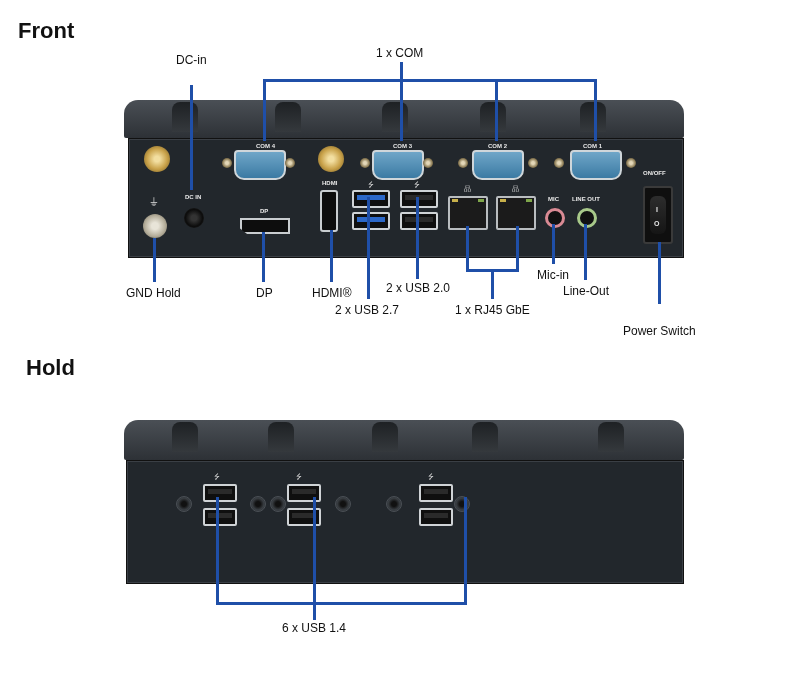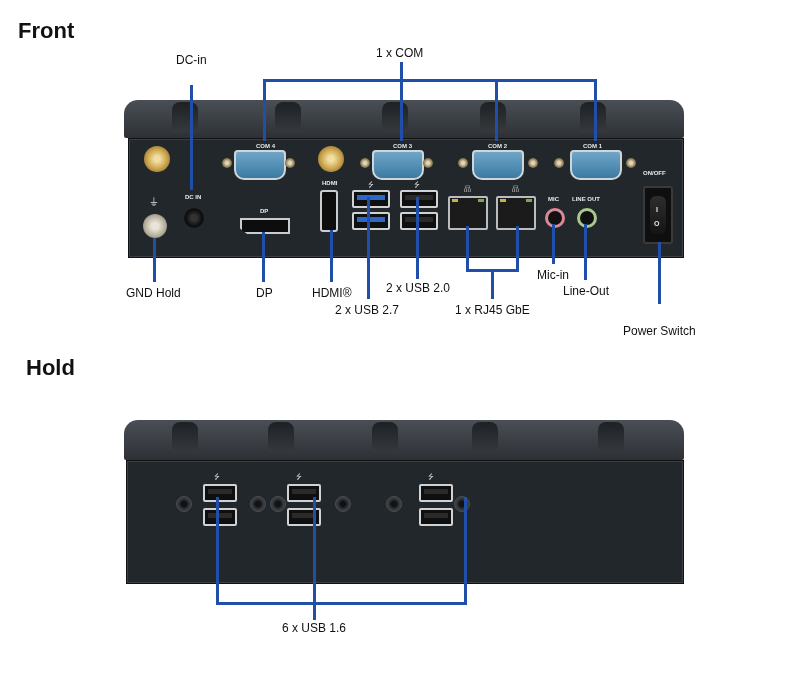--- a/index.html
+++ b/index.html
@@ -202,13 +202,13 @@
       <div class="tongue"></div>
     </div>
   <div class="rscrew" style="left:454px; top:96px; width:14px; height:14px;"></div>
 </div>
 
 <div class="line" style="left:216px; top:497px; width:3px; height:108px;"></div>
 <div class="line" style="left:313px; top:497px; width:3px; height:108px;"></div>
 <div class="line" style="left:464px; top:497px; width:3px; height:108px;"></div>
 <div class="line" style="left:216px; top:602px; width:251px; height:3px;"></div>
 <div class="line" style="left:313px; top:602px; width:3px; height:18px;"></div>
-<div class="lbl" style="left:282px; top:621px;">6 x USB 1.6</div>
+<div class="lbl" style="left:282px; top:621px;">6 x USB 1.4</div>
 
 </body></html>

